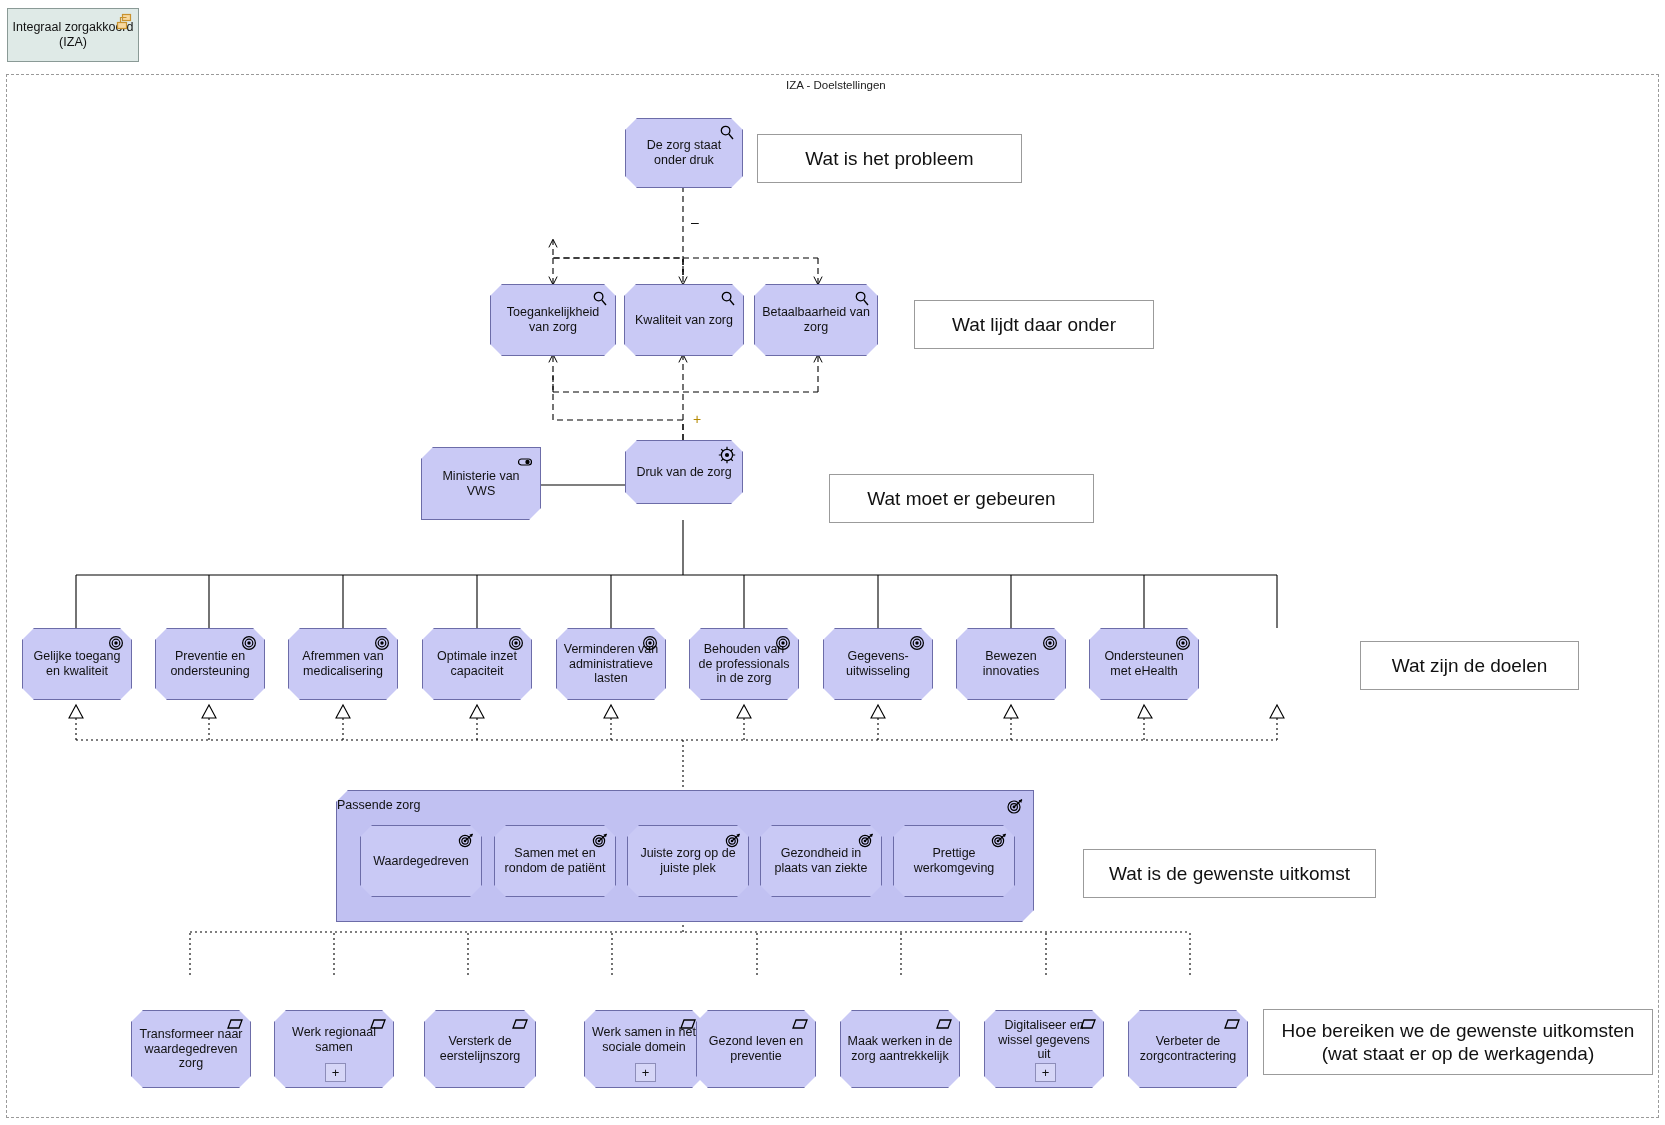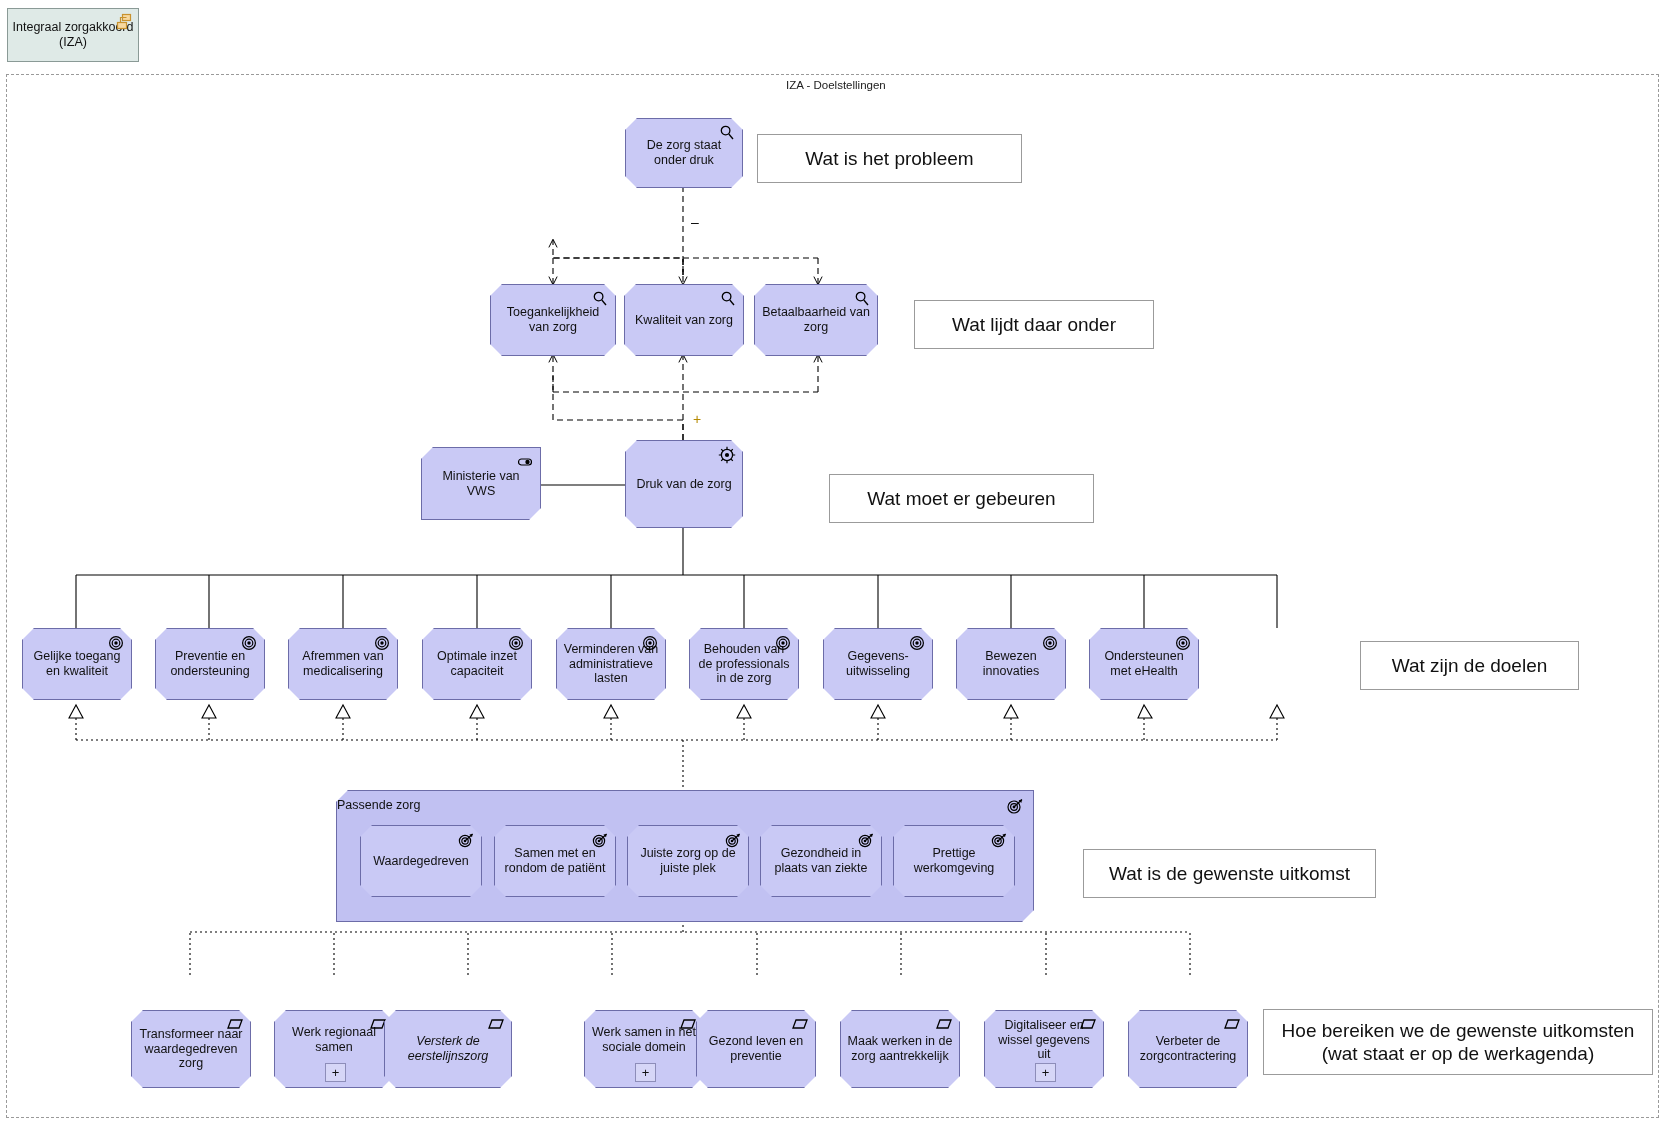--- a/index.html
+++ b/index.html
@@ -200,21 +200,21 @@
 
   <div class="node" style="left:421px;top:447px;width:120px;height:73px;">
     <span class="lbl">Ministerie van VWS</span>
     <span class="ico">
       <svg viewBox="0 0 18 18">
         <rect x="2.5" y="6" width="13" height="6" rx="3" ry="3" fill="none" stroke="#000" stroke-width="1.2"></rect>
         <circle cx="11.5" cy="9" r="2.2" fill="#000"></circle>
       </svg>
     </span>
   </div>
-  <div class="node oct" style="left:625px;top:440px;width:118px;height:88px;">
+  <div class="node oct" style="left:625px;top:440px;width:118px;height:64px;">
     <span class="lbl">Druk van de zorg</span>
     <span class="ico">
       <svg viewBox="0 0 18 18">
         <circle cx="9" cy="9" r="5.6" fill="none" stroke="#000" stroke-width="1.3"></circle>
         <circle cx="9" cy="9" r="2.1" fill="#000"></circle>
         <path d="M9 0.8 V3.4 M9 14.6 V17.2 M0.8 9 H3.4 M14.6 9 H17.2
                  M3.2 3.2 L5 5 M13 13 L14.8 14.8 M14.8 3.2 L13 5 M5 13 L3.2 14.8" stroke="#000" stroke-width="1.2"></path>
       </svg>
     </span>
   </div>
@@ -394,21 +394,21 @@
   </div>
   <div class="node oct" style="left:274px;top:1010px;width:120px;height:78px;">
     <span class="lbl" style="transform:translateY(-9px);">Werk regionaal samen</span>
     <span class="ico">
       <svg viewBox="0 0 18 18">
           <path d="M5 4 L16 4 L13 12 L2 12 z" fill="none" stroke="#000" stroke-width="1.3"></path>
         </svg>
     </span>
     <span class="plus" style="left:50px;bottom:5px;">+</span>
   </div>
-  <div class="node oct" style="left:384px;top:1010px;width:128px;height:78px;font-style:italic;">
+  <div class="node oct" style="left:424px;top:1010px;width:112px;height:78px;">
     <span class="lbl">Versterk de eerstelijnszorg</span>
     <span class="ico">
       <svg viewBox="0 0 18 18">
           <path d="M5 4 L16 4 L13 12 L2 12 z" fill="none" stroke="#000" stroke-width="1.3"></path>
         </svg>
     </span>
   </div>
   <div class="node oct" style="left:584px;top:1010px;width:120px;height:78px;">
     <span class="lbl" style="transform:translateY(-9px);">Werk samen in het sociale domein</span>
     <span class="ico">

